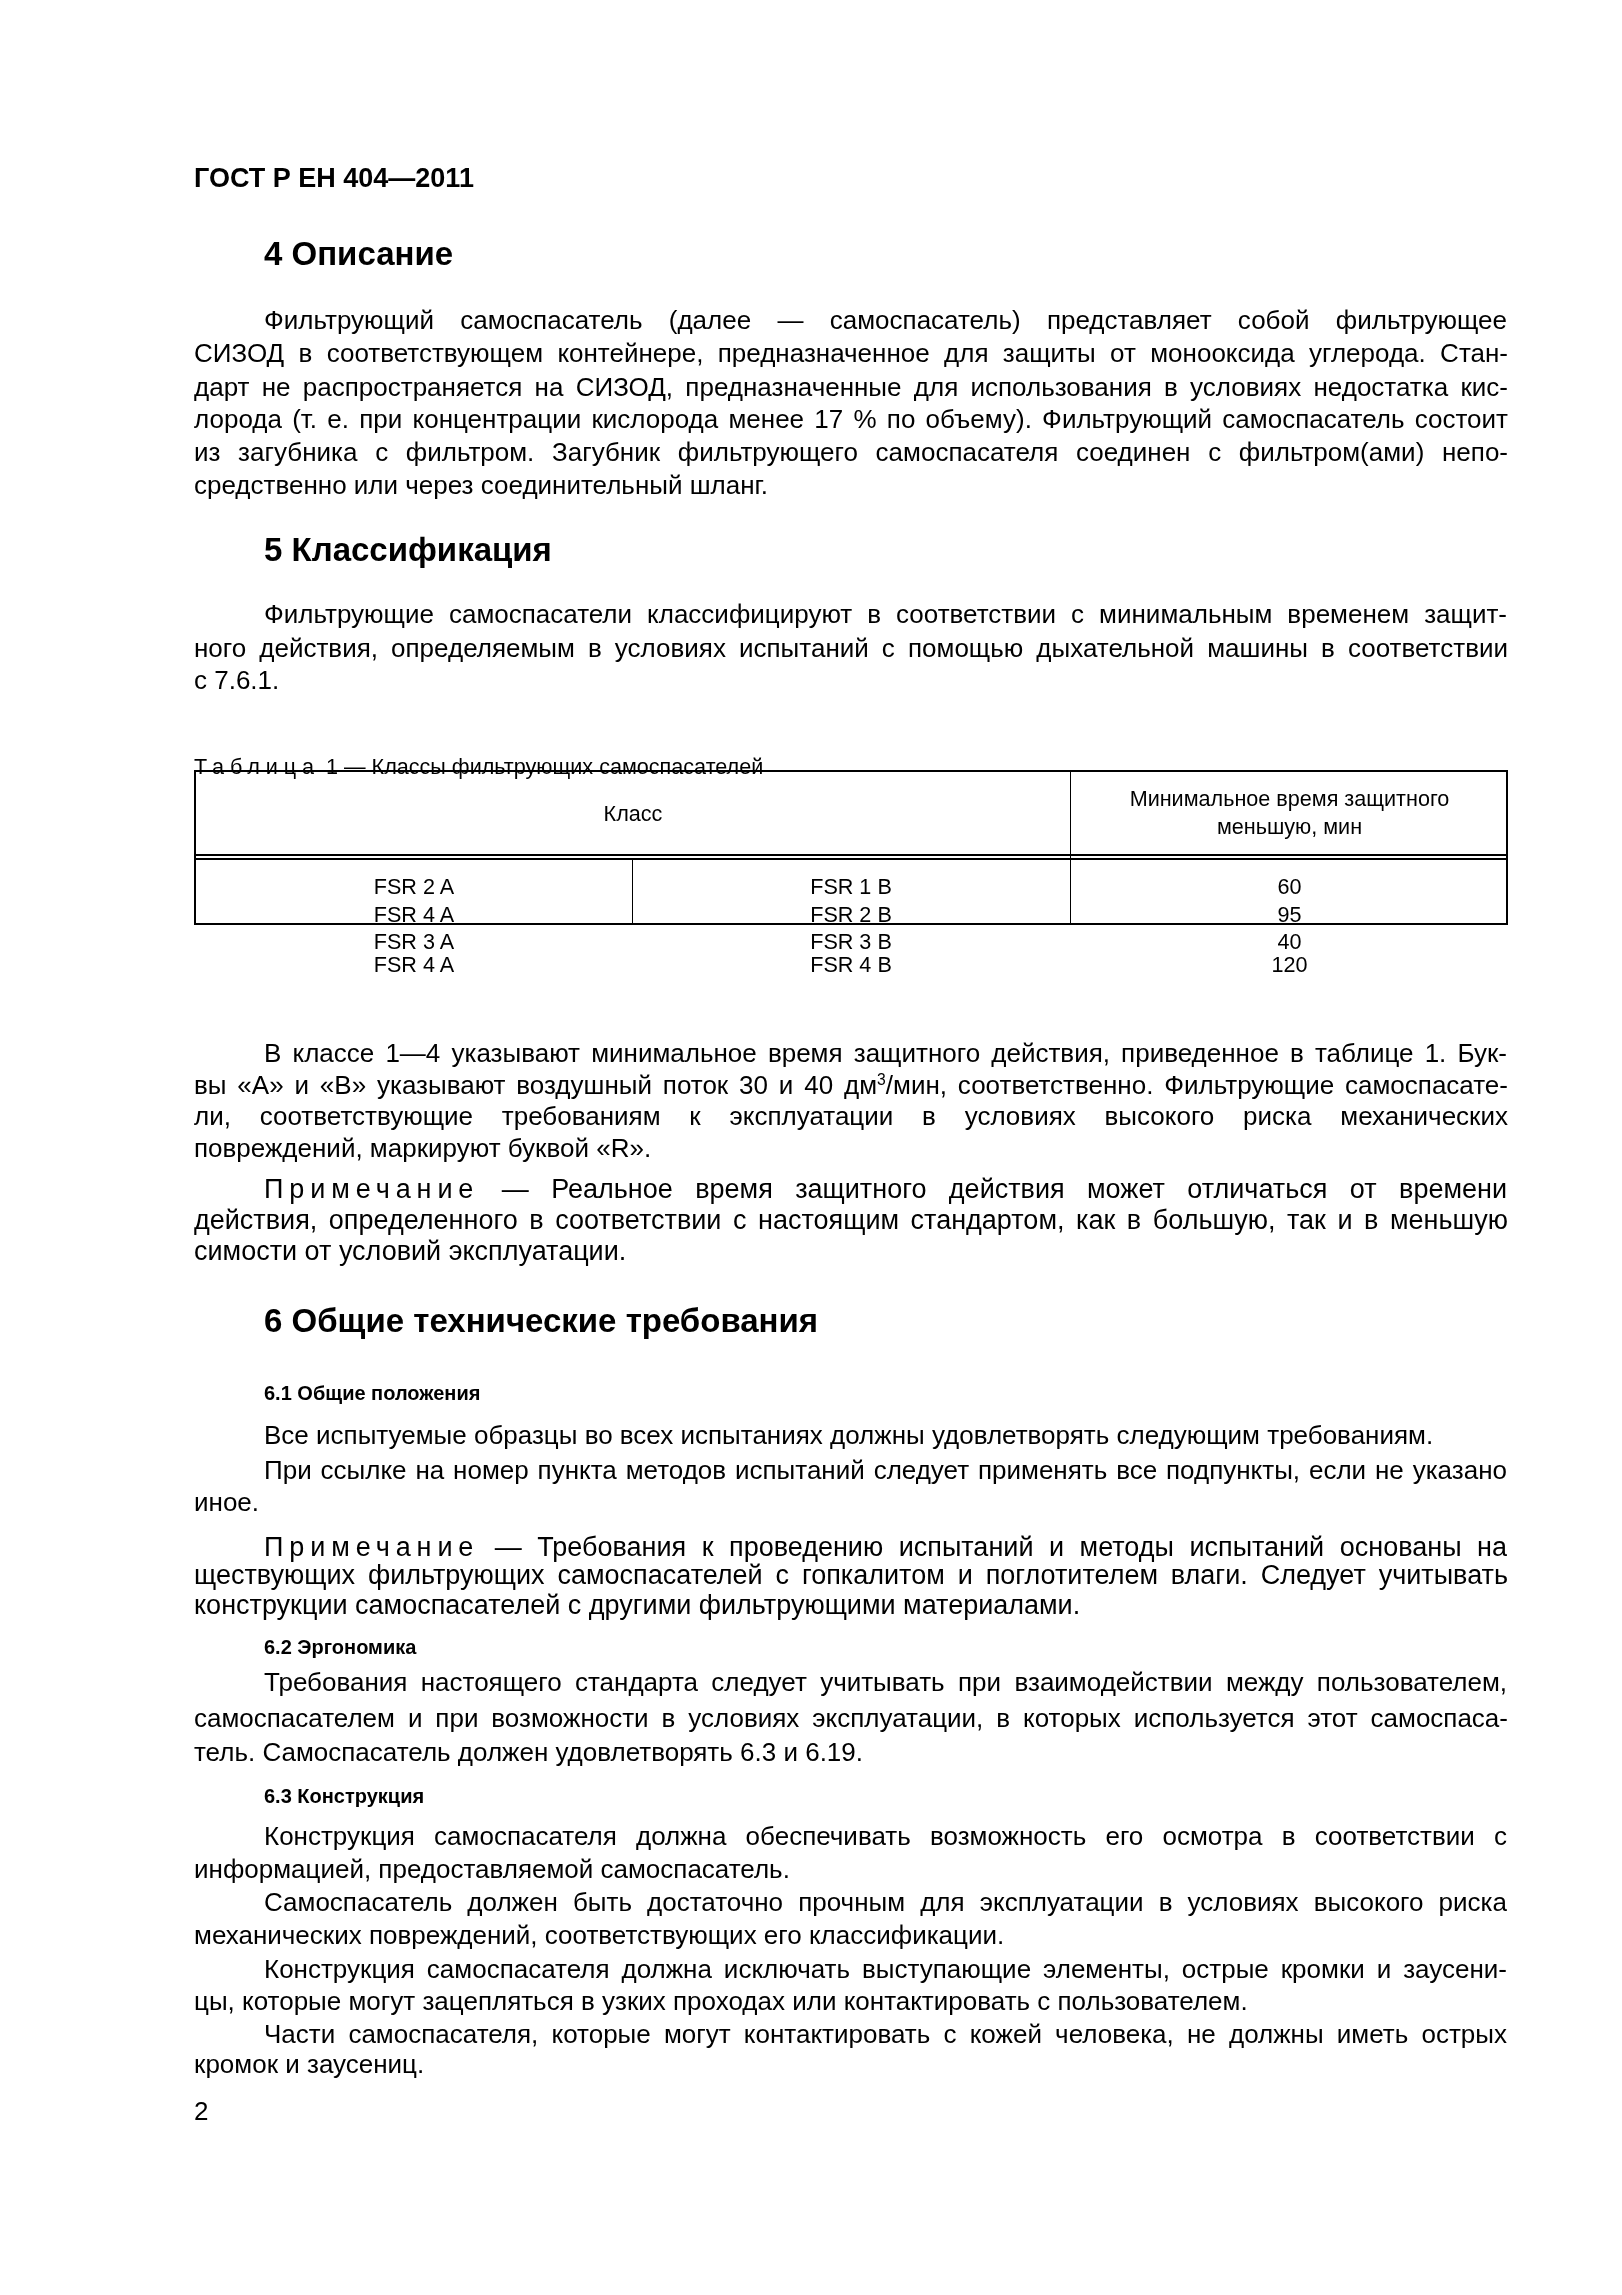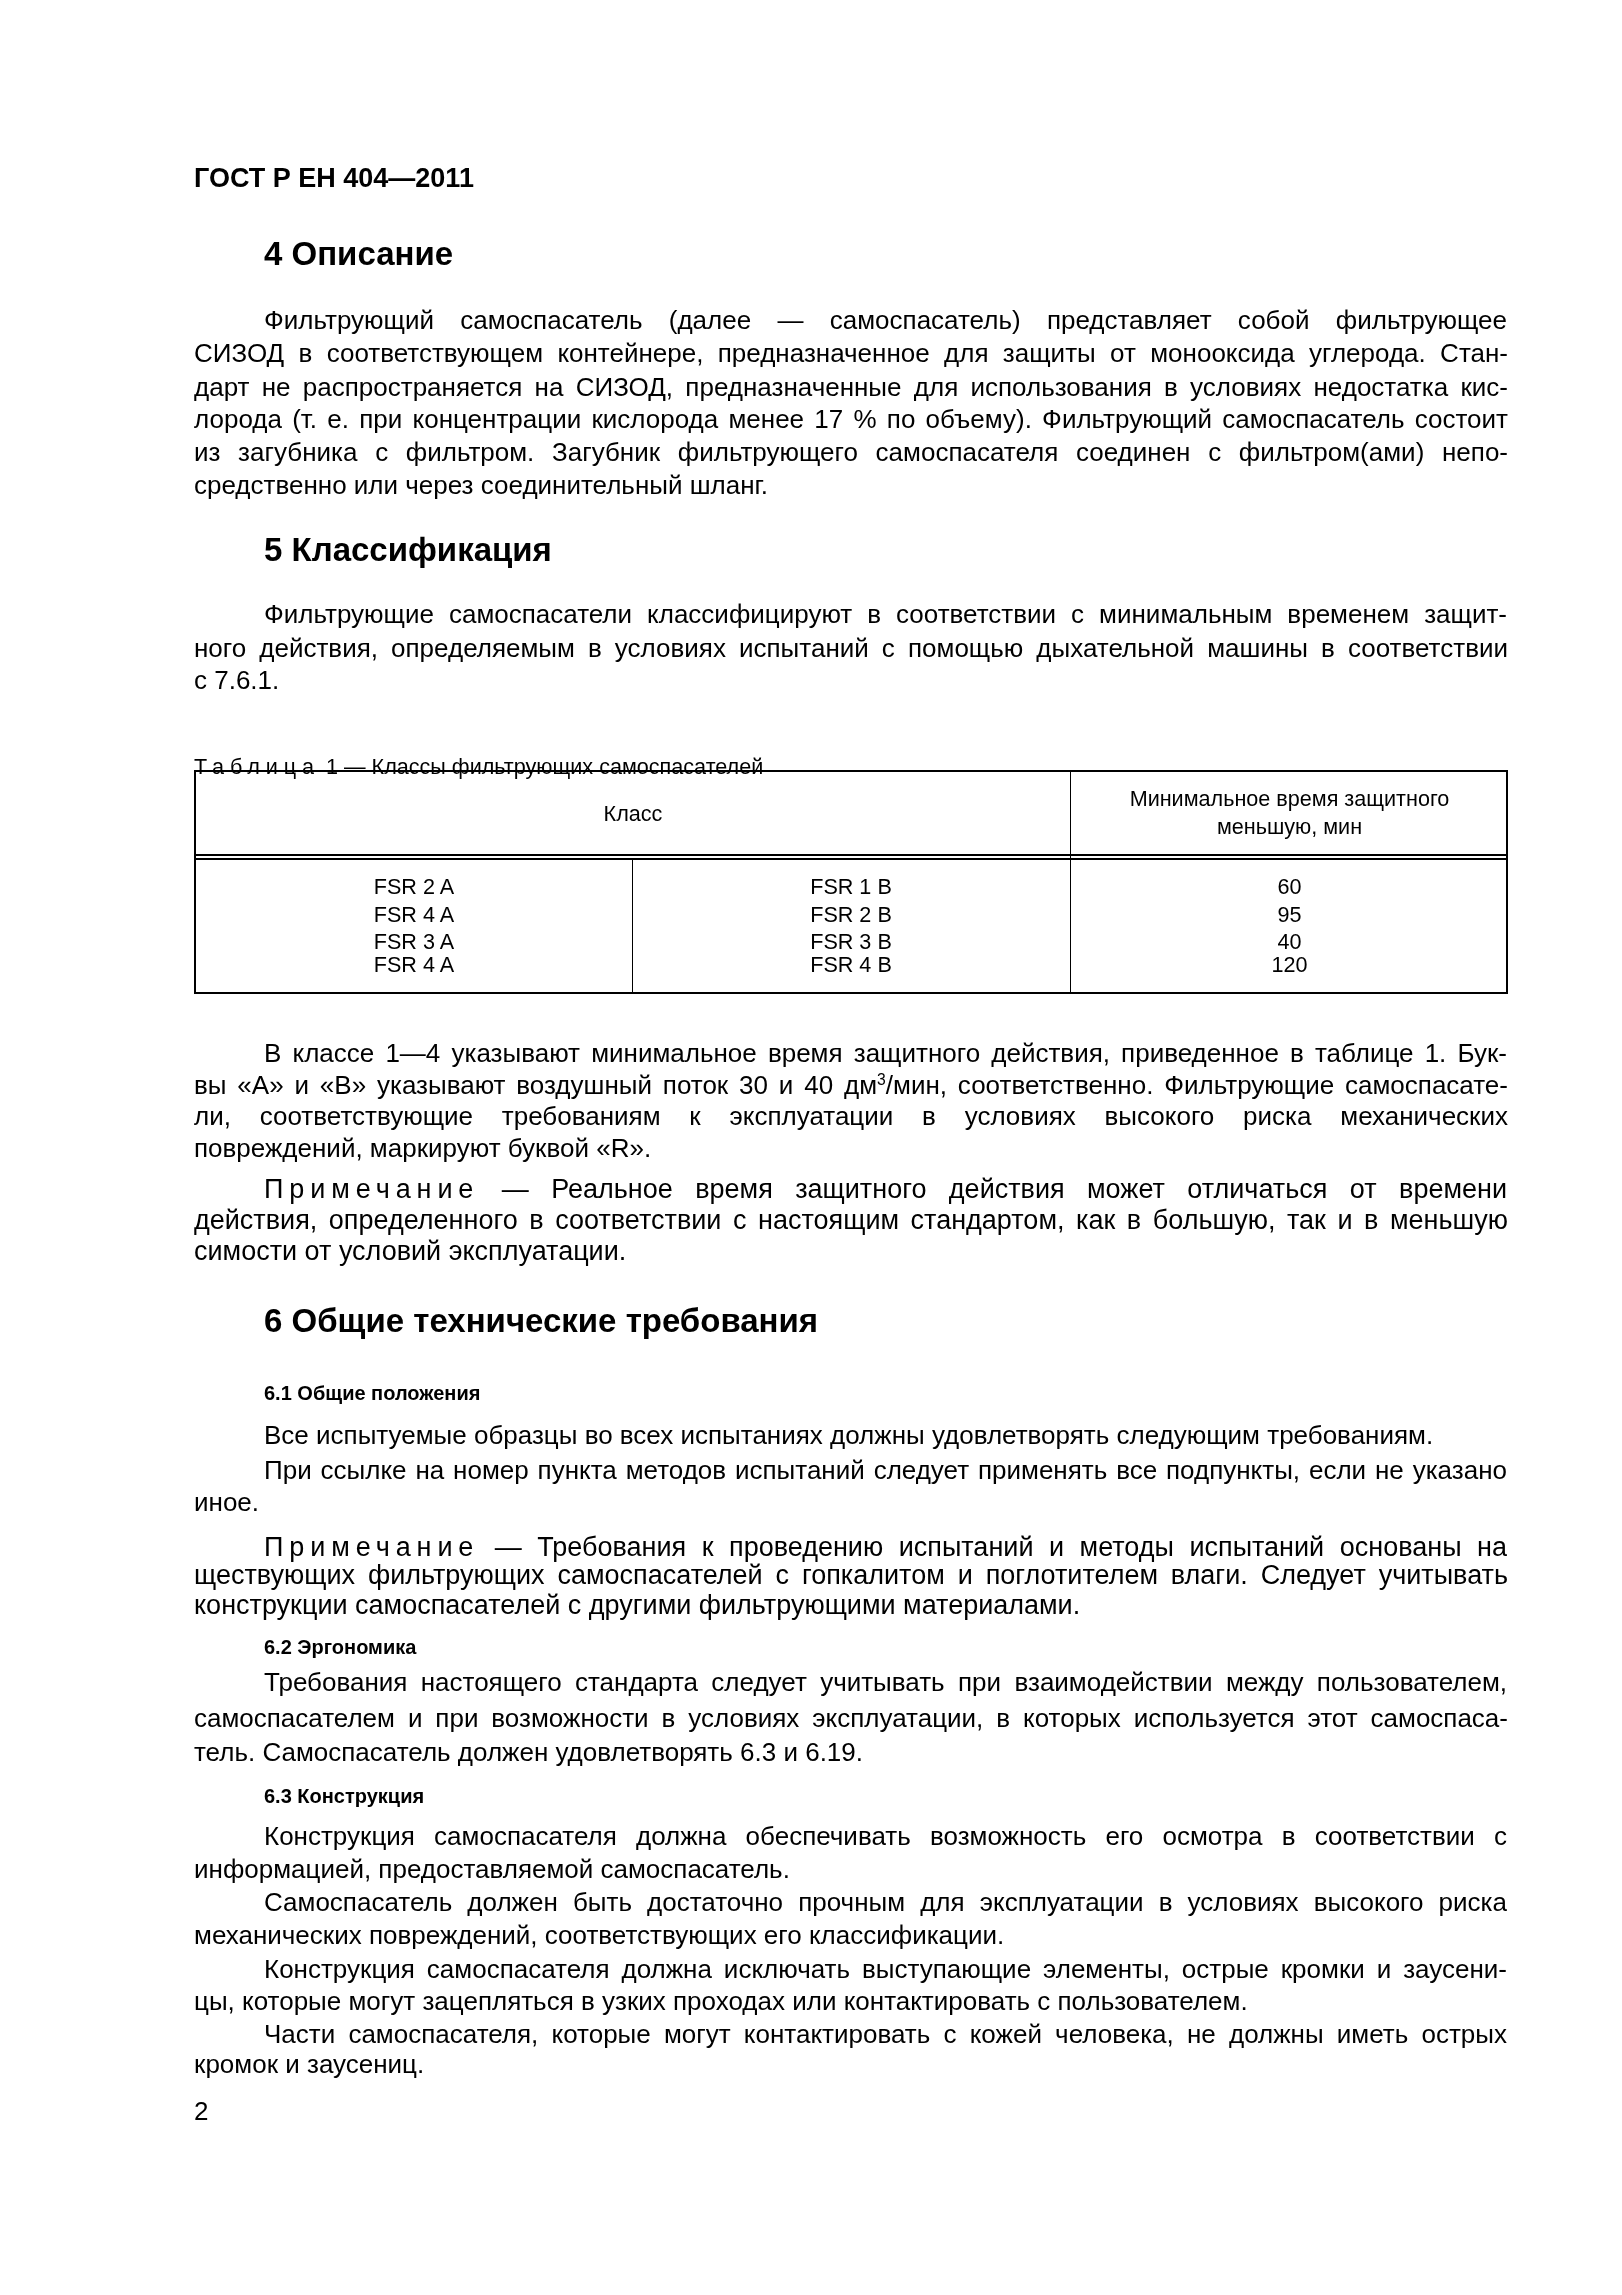--- a/index.html
+++ b/index.html
@@ -8,21 +8,21 @@
   .ln { position:absolute; left:194px; width:1314px; white-space:nowrap;
         font-size:26px; line-height:31px; }
   .j { text-align:justify; text-align-last:justify; white-space:normal; height:31px; overflow:hidden; }
   .ind { left:264px; width:1243px; }
   .note { font-size:27px; line-height:29px; height:29px; }
   .spaced { letter-spacing:5.9px; }
   .h1 { position:absolute; left:264px; font-weight:bold; font-size:33px; line-height:39px; white-space:nowrap; }
   .h2 { position:absolute; left:264px; font-weight:bold; font-size:20px; line-height:31px; white-space:nowrap; }
   .docid { position:absolute; left:194px; top:162px; font-weight:bold; font-size:27px; line-height:33px; }
   .caption { position:absolute; left:194px; top:730px; font-size:21.6px; line-height:29px; white-space:nowrap;margin-top:22px; }
-  .tbl { position:absolute; left:194px; top:770px; width:1314px; height:224px;
+  .tbl { position:absolute; left:194px; top:770px; width:1314px; height:155px;
          border:2px solid #000; box-sizing:border-box;text-decoration:underline; }
   .tbl .vline { position:absolute; top:0; bottom:0; border-left:1.3px solid #000; }
   .tbl .dbl1 { position:absolute; left:0; right:0; top:82px; border-top:2px solid #000; }
   .tbl .dbl2 { position:absolute; left:0; right:0; top:86px; border-top:2px solid #000; }
   .tbl .cell { position:absolute; text-align:center; font-size:21.6px; line-height:28px; }
   .sup { font-size:15.7px; vertical-align:9.2px; line-height:0; }
   .pagenum { position:absolute; left:194px; top:2096px; font-size:26px; line-height:31px; }
 </style>
 </head>
 <body>

